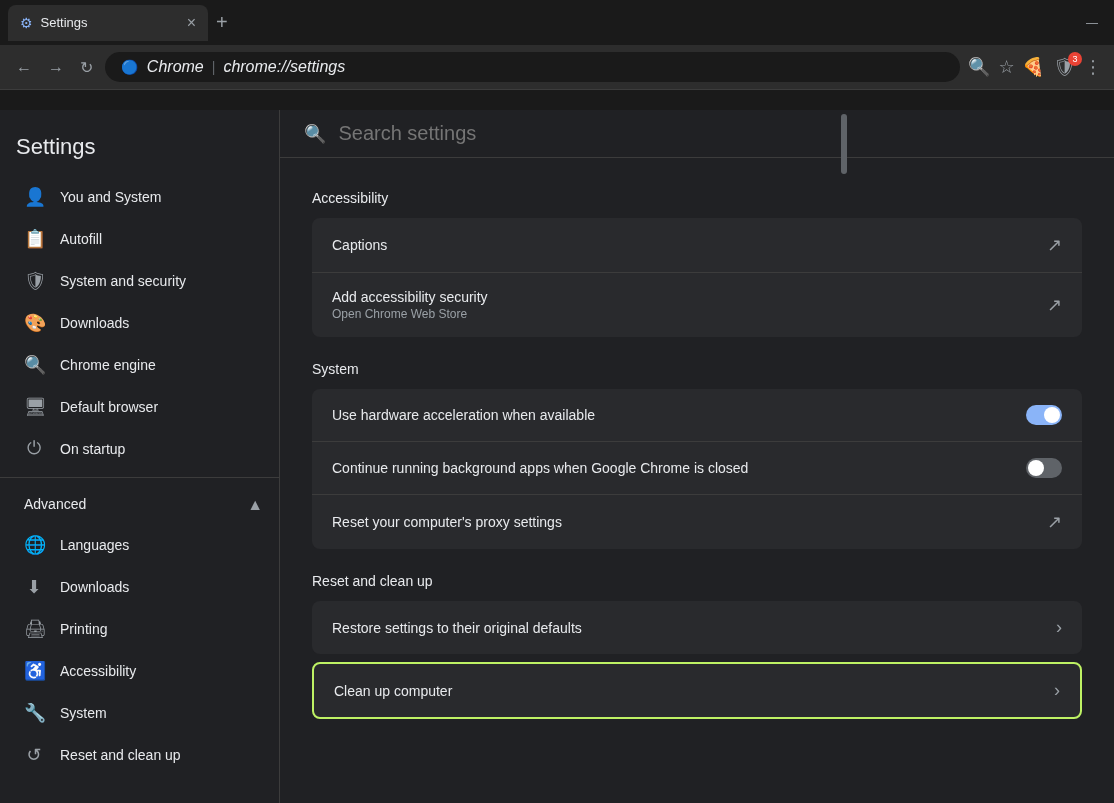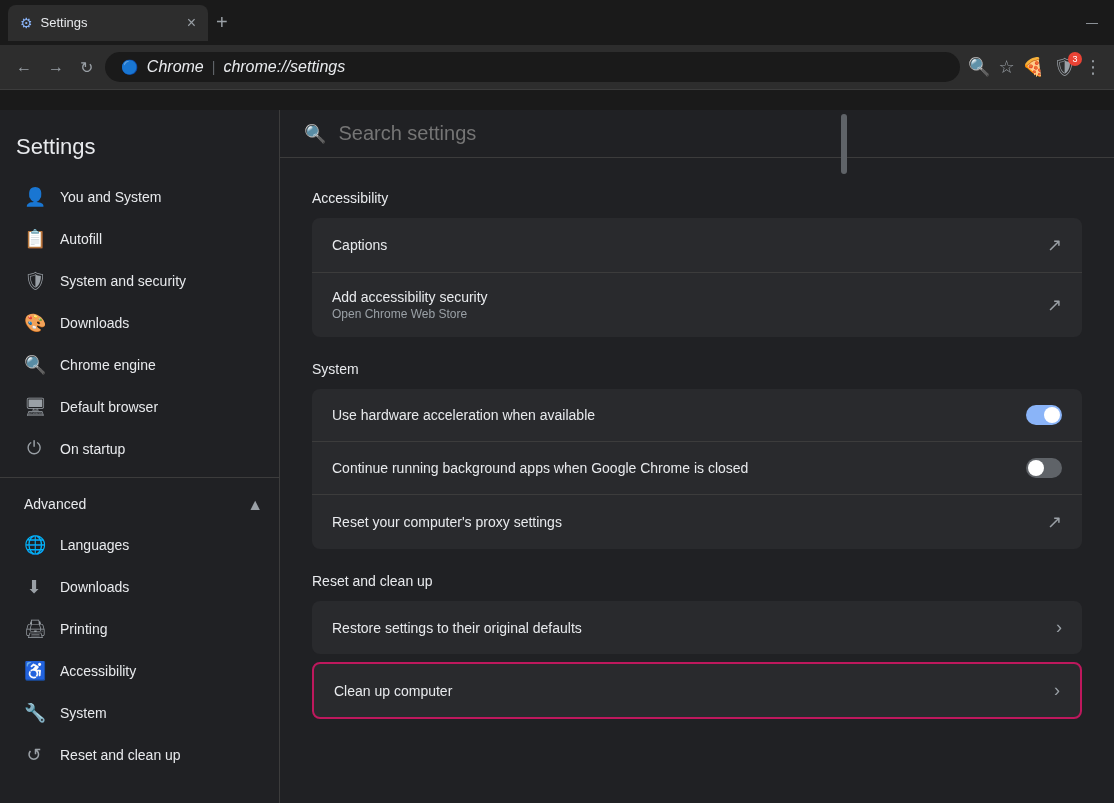--- a/index.html
+++ b/index.html
@@ -249,21 +249,21 @@
       transition: left 0.2s;
     }
     .toggle.off .toggle-thumb { left: 2px; }
     .toggle.on .toggle-thumb { left: 18px; }
 
     
     .section-block { margin-bottom: 24px; }
 
     
     .settings-card.highlighted {
-      border: 2px solid #be185d;
+      border: 2px solid #bef264;
     }
     .settings-card.highlighted .settings-row {
       border-bottom: none;
     }
   </style>
 </head>
 <body>
 
 <div class="browser-chrome">
   <div class="tab-bar">

